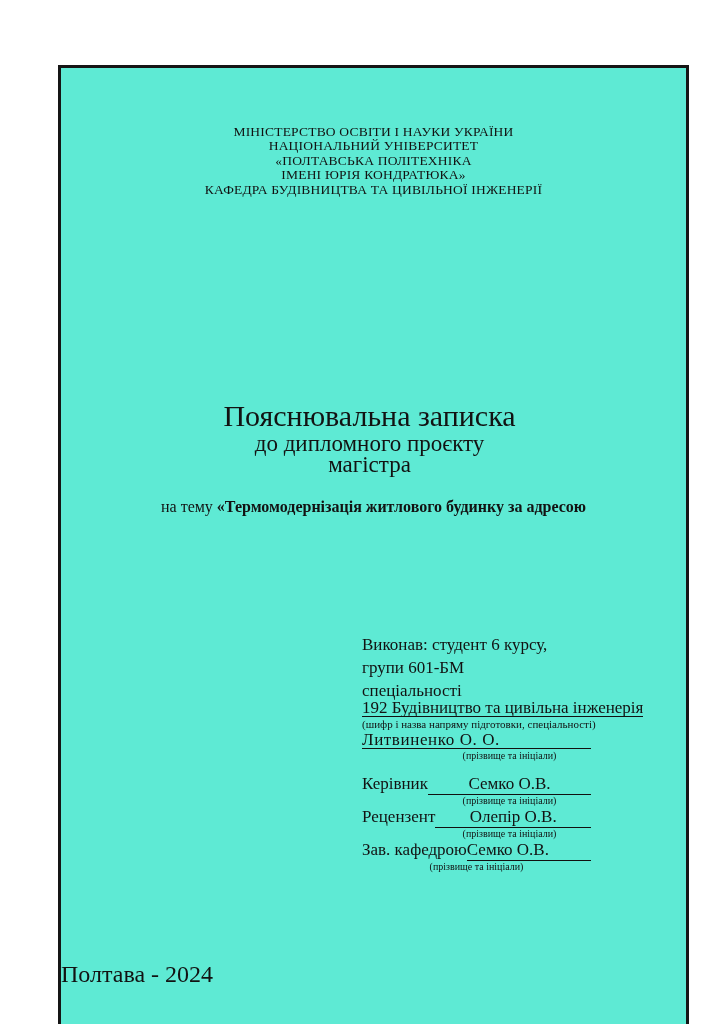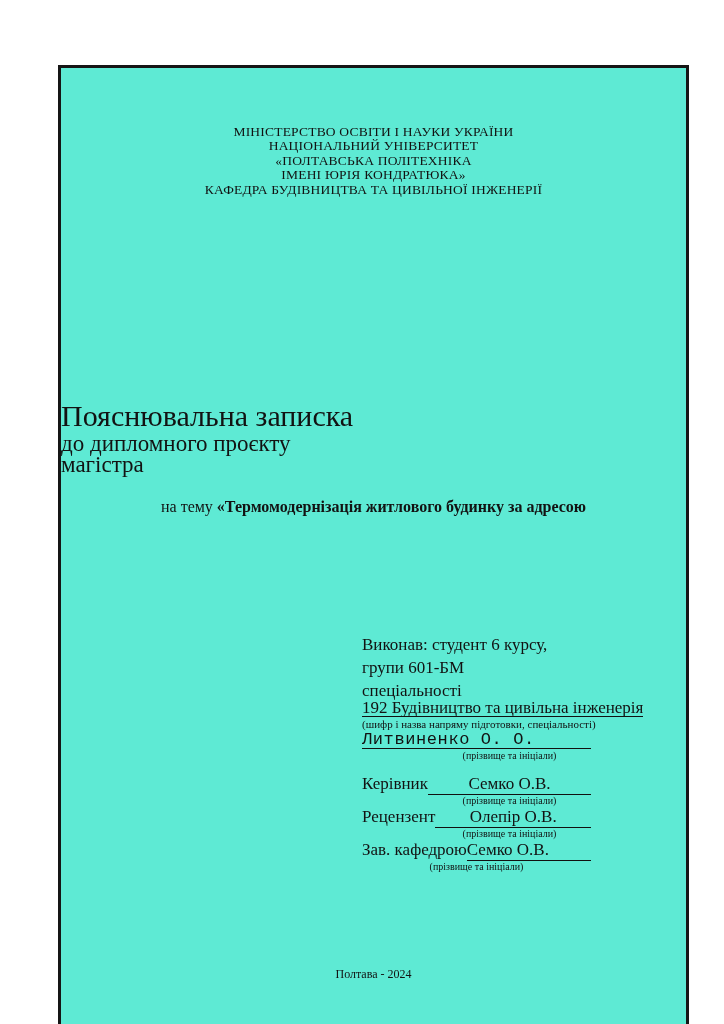--- a/index.html
+++ b/index.html
@@ -9,46 +9,46 @@
     overflow:hidden;
   }
   .frame{
     position:absolute;left:58px;top:24px;width:631px;height:969px;
     border:3px solid #151515;box-sizing:border-box;background:#5eead4;margin-top:41px;
   }
   .header{
     position:absolute;left:0;right:0;top:57px;text-align:center;
     font-size:13.5px;line-height:14.4px;letter-spacing:.2px;white-space:nowrap;
   }
-  .title-block{position:absolute;left:0;right:8px;top:331px;text-align:left}
+  .title-block{position:absolute;left:0;right:8px;top:331px;text-align:center}
   .title-main{font-size:30px;line-height:34px}
   .title-sub{font-size:23px;line-height:21px}
   .theme{position:absolute;left:0;right:0;top:427px;text-align:center;font-size:16px;line-height:24px}
   .theme .bold{font-weight:bold}
   .exec{position:absolute;left:301px;top:565px;width:310px;font-size:17px}
   .exec .line{line-height:23px;white-space:nowrap}
   .uline-spec{
     display:block;width:max-content;line-height:17px;margin-top:-3px;
     border-bottom:1.5px solid #111;white-space:nowrap;
   }
   .cap{font-size:11px;line-height:12px;white-space:nowrap}
   .cap-spec{width:272px;text-align:left;margin-top:1px}
   .uline-name{
     display:block;width:229px;line-height:17px;margin-top:1px;
-    border-bottom:1.5px solid #111;letter-spacing:.6px;white-space:nowrap;font-family:Liberation Mono, monospace;
+    border-bottom:1.5px solid #111;letter-spacing:.6px;white-space:nowrap;
   }
   .cap-name{font-size:10px;line-height:12px;margin-left:66px;width:163px;text-align:center;margin-top:1px}
   .sigs{position:absolute;left:301px;top:706px;width:229px;font-size:17px}
   .sig-top{display:flex;align-items:flex-start;line-height:20px}
   .sig-label{white-space:nowrap}
   .sig-slot{flex:1;border-bottom:1.5px solid #111;text-align:center;white-space:nowrap}
   .sig-slot.left{text-align:left}
   .sig-cap{font-size:10px;line-height:12px;text-align:center;white-space:nowrap}
   .sig-cap.cap-a{margin-left:66px}
-  .footer{position:absolute;left:0;right:0;top:895px;text-align:center;font-size:12px;line-height:22px}
+  .footer{position:absolute;left:0;right:0;top:895px;font-size:24px;line-height:22px}
 </style>
 </head>
 <body>
 
 <div class="frame">
 
   <div class="header">
     <div>МІНІСТЕРСТВО ОСВІТИ І НАУКИ УКРАЇНИ</div>
     <div>НАЦІОНАЛЬНИЙ УНІВЕРСИТЕТ</div>
     <div>«ПОЛТАВСЬКА ПОЛІТЕХНІКА</div>

